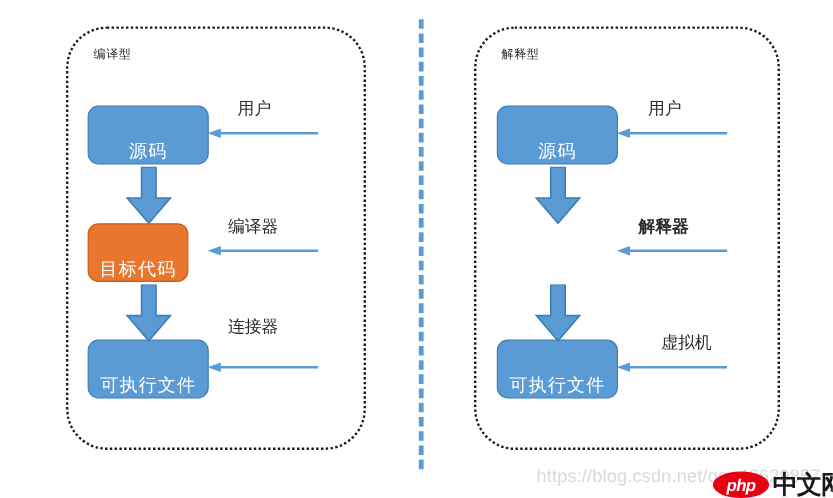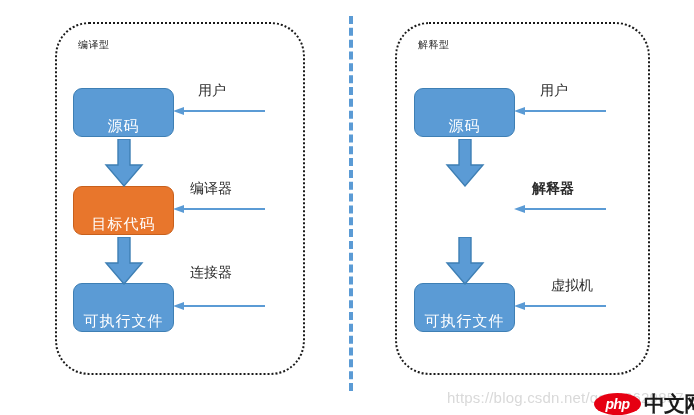--- a/index.html
+++ b/index.html
@@ -65,21 +65,21 @@
     font-size: 15px;
     letter-spacing: 1px;
     white-space: nowrap;
   }
   .node.blue   { background: #5b9bd5; border: 1px solid #3e7fb4; }
   .node.orange { background: #e8762c; border: 1px solid #c8601c; }
   .node.green  { background: #6fab49; border: 1px solid #5b8f39; }
 
   
   #node-l1 { left: 73px; top: 88px;  width: 101px; height: 49px; }
-  #node-l2 { left: 73px; top: 186px; width: 101px; height: 49px; }
+  #node-l2 { left: 73px; top: 186px; width: 84px; height: 49px; }
   #node-l3 { left: 73px; top: 283px; width: 101px; height: 49px; }
   
   #node-r1 { left: 414px; top: 88px;  width: 101px; height: 49px; }
   #node-r2 { left: 414px; top: 186px; width: 101px; height: 49px; }
   #node-r3 { left: 414px; top: 283px; width: 101px; height: 49px; }
 
   
   .varrow {
     position: absolute;
     width: 40px;

